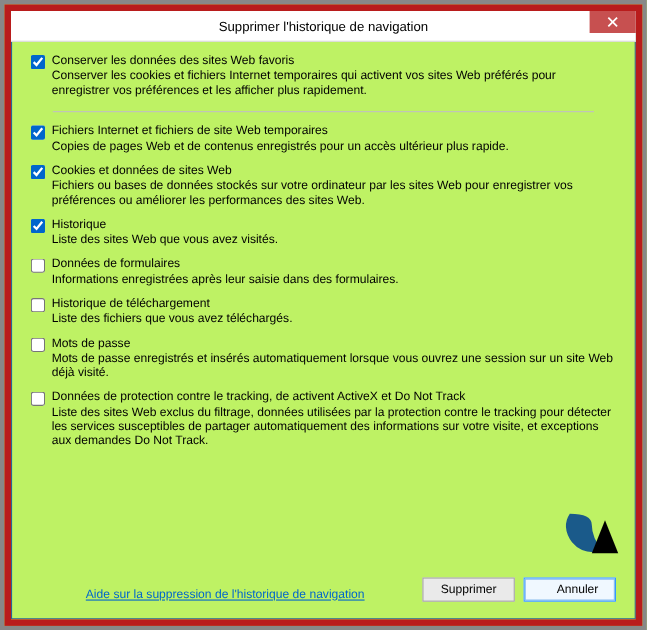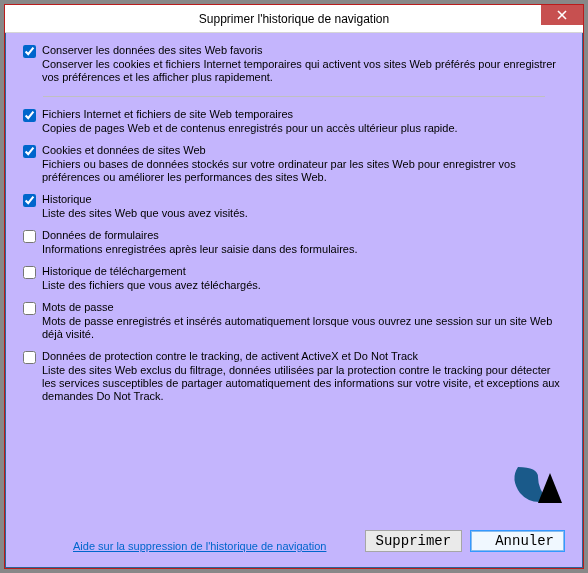--- a/index.html
+++ b/index.html
@@ -11,22 +11,22 @@
     background: #888;
     width: 588px;
     height: 573px;
     overflow: hidden;
     position: relative;
   }
   .outer {
     position: absolute;
     left: 4px; top: 4px;
     width: 580px; height: 565px;
-    background: #c4b5fd;
-    border: 1px solid #b91c1c;
+    background: #bef264;
+    border: 6px solid #b91c1c;
     box-shadow: 0 0 0 1px #2a6496 inset;
     display: flex;
     flex-direction: column;
   }
   .titlebar {
     height: 28px;
     background: #fff;
     position: relative;
     display: flex;
     align-items: center;
@@ -101,22 +101,22 @@
   }
   .buttons {
     display: flex;
     gap: 8px;
   }
   .btn {
     min-width: 84px;
     height: 22px;
     background: #eaeaea;
     border: 1px solid #a6a6a6;
-    font-size: 14px;
-    font-family: Liberation Mono, monospace;
+    font-size: 11px;
+    font-family: Liberation Sans, sans-serif;
     cursor: pointer;
     padding: 0 10px;
   }
   .btn.focus {
     border: 1px solid #3399ff;
     box-shadow: 0 0 0 1px #88bbee inset;
     background: #f0f8ff;
     padding-left: 24px;
   }
   .watermark {

